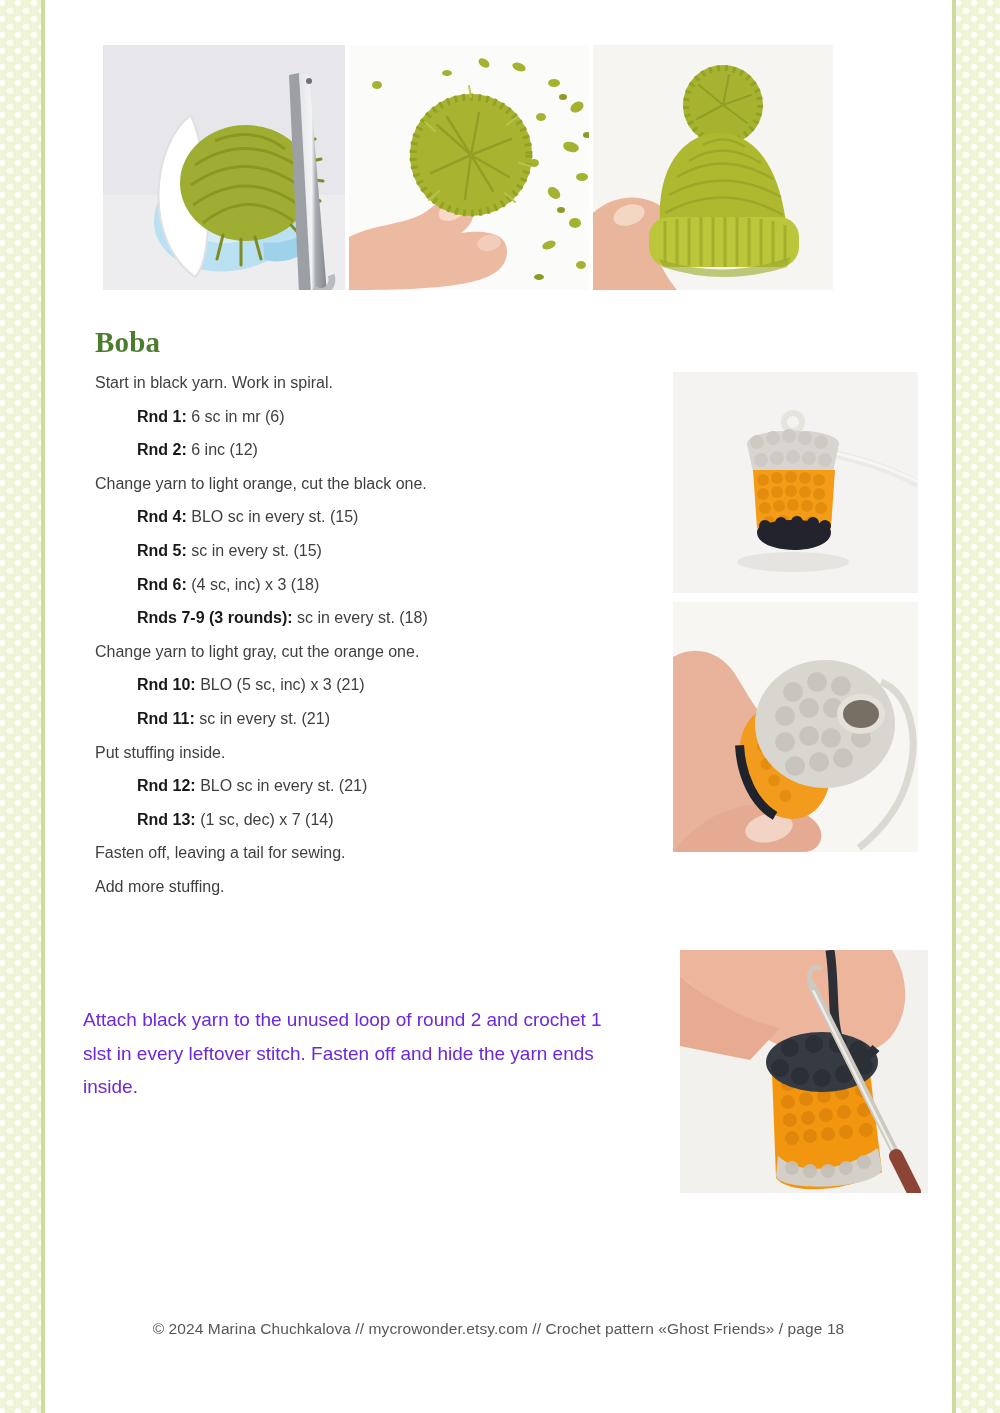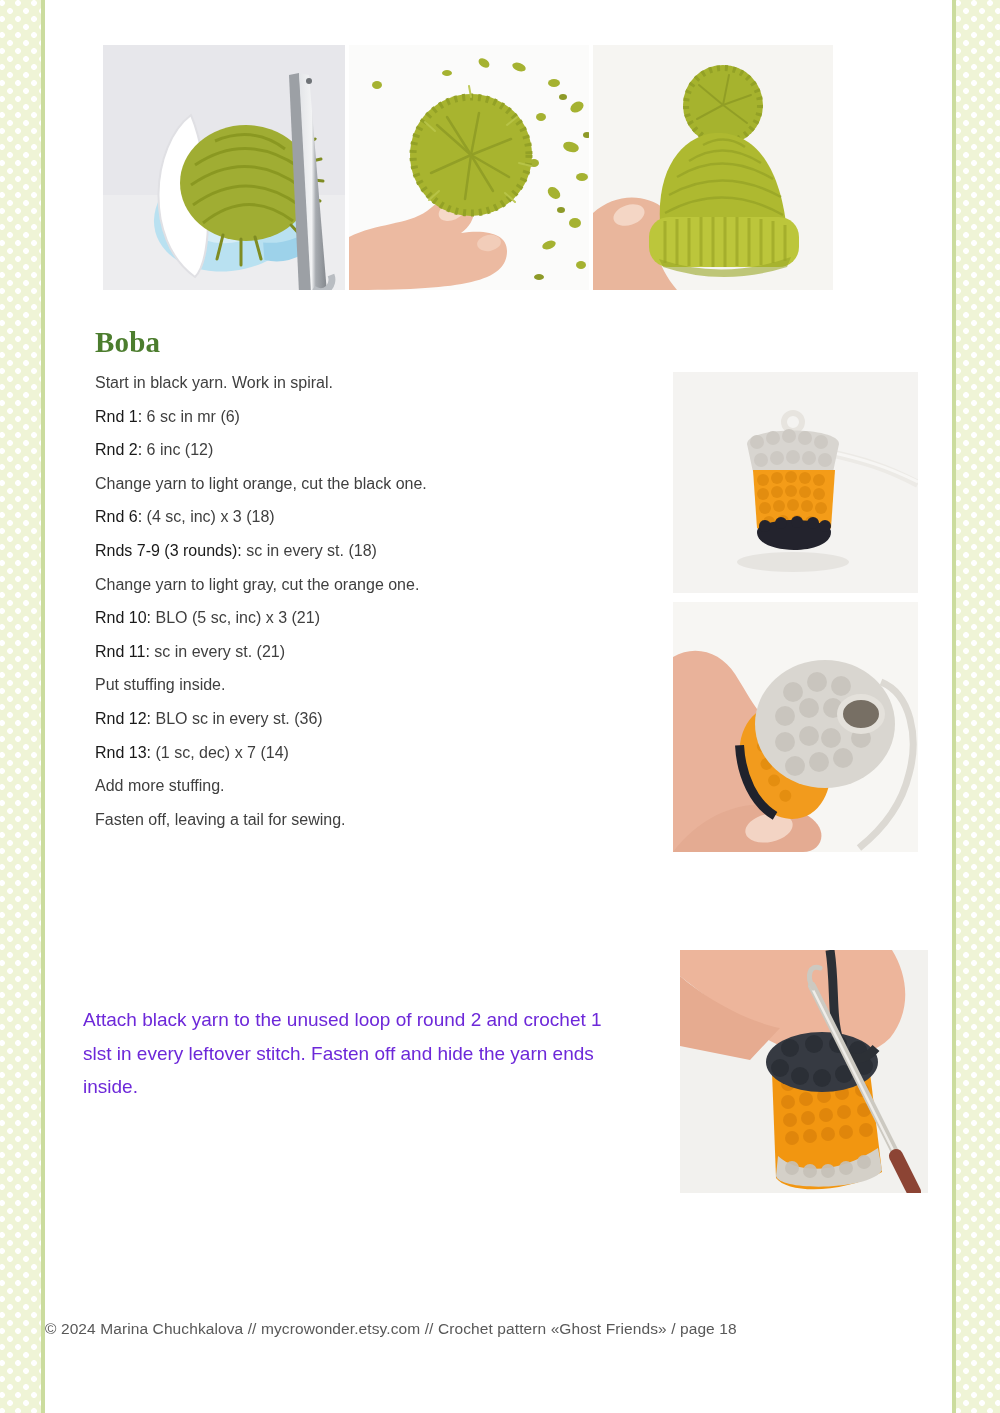--- a/index.html
+++ b/index.html
@@ -25,25 +25,25 @@
 
   .section-title{
     position:absolute;left:95px;top:326px;margin:0;
     font-size:29px;font-weight:700;color:#4c7d2e;letter-spacing:.2px;font-family:Liberation Serif, serif;
   }
   .pattern-text{
     position:absolute;left:95px;top:366px;width:585px;
     font-size:16px;line-height:33.6px;color:#3f3f3f;
   }
   .pattern-text .line{white-space:nowrap;}
-  .pattern-text .b{font-weight:400;color:#191919;}
+  .pattern-text .b{font-weight:700;color:#191919;margin-left:42px;}
   .closing{position:absolute;left:83px;top:1003px;width:600px;
     font-size:19px;line-height:33.6px;color:#6d28d9;}
   .footer{
-    position:absolute;left:45px;right:48px;top:1320px;
+    position:absolute;left:45px;right:48px;top:1320px;text-align:center;
     font-size:15.5px;color:#585858;letter-spacing:.1px;
   }
 </style>
 </head>
 <body>
 
 <div class="border-strip left"></div>
 <div class="border-strip right"></div>
 
 <div class="top-photos">
@@ -177,30 +177,32 @@
     <path d="M66,214 Q130,236 198,212 L194,222 Q130,242 70,222 Z" fill="#9aa727" opacity=".6"></path>
   </svg>
 </div>
 
 <h1 class="section-title">Boba</h1>
 <div id="pattern-lines" class="pattern-text">
     <div class="line"><span>Start in black yarn. Work in spiral.</span></div>
     <div class="line"><span class="b">Rnd 1:</span> <span>6 sc in mr (6)</span></div>
     <div class="line"><span class="b">Rnd 2:</span> <span>6 inc (12)</span></div>
     <div class="line"><span>Change yarn to light orange, cut the black one.</span></div>
+    <div class="line"><span class="b">Rnd 4:</span> <span>BLO sc in every st. (15)</span></div>
+    <div class="line"><span class="b">Rnd 5:</span> <span>sc in every st. (15)</span></div>
     <div class="line"><span class="b">Rnd 6:</span> <span>(4 sc, inc) x 3 (18)</span></div>
     <div class="line"><span class="b">Rnds 7-9 (3 rounds):</span> <span>sc in every st. (18)</span></div>
     <div class="line"><span>Change yarn to light gray, cut the orange one.</span></div>
     <div class="line"><span class="b">Rnd 10:</span> <span>BLO (5 sc, inc) x 3 (21)</span></div>
     <div class="line"><span class="b">Rnd 11:</span> <span>sc in every st. (21)</span></div>
     <div class="line"><span>Put stuffing inside.</span></div>
-    <div class="line"><span class="b">Rnd 12:</span> <span>BLO sc in every st. (36)</span></div>
+    <div class="line"><span class="b">Rnd 12:</span> <span>BLO sc in every st. (21)</span></div>
     <div class="line"><span class="b">Rnd 13:</span> <span>(1 sc, dec) x 7 (14)</span></div>
+    <div class="line"><span>Fasten off, leaving a tail for sewing.</span></div>
     <div class="line"><span>Add more stuffing.</span></div>
-    <div class="line"><span>Fasten off, leaving a tail for sewing.</span></div>
   </div>
 <div id="closing" class="closing">
     <div class="line">Attach black yarn to the unused loop of round 2 and crochet 1</div>
     <div class="line">slst in every leftover stitch.  Fasten off and hide the yarn ends</div>
     <div class="line">inside.</div>
   </div>
 
 <div class="rphoto" style="left:673px;top:372px;">
   <svg width="245" height="221" viewBox="0 0 245 221">
     <rect width="245" height="221" fill="#f4f3f1"></rect>

